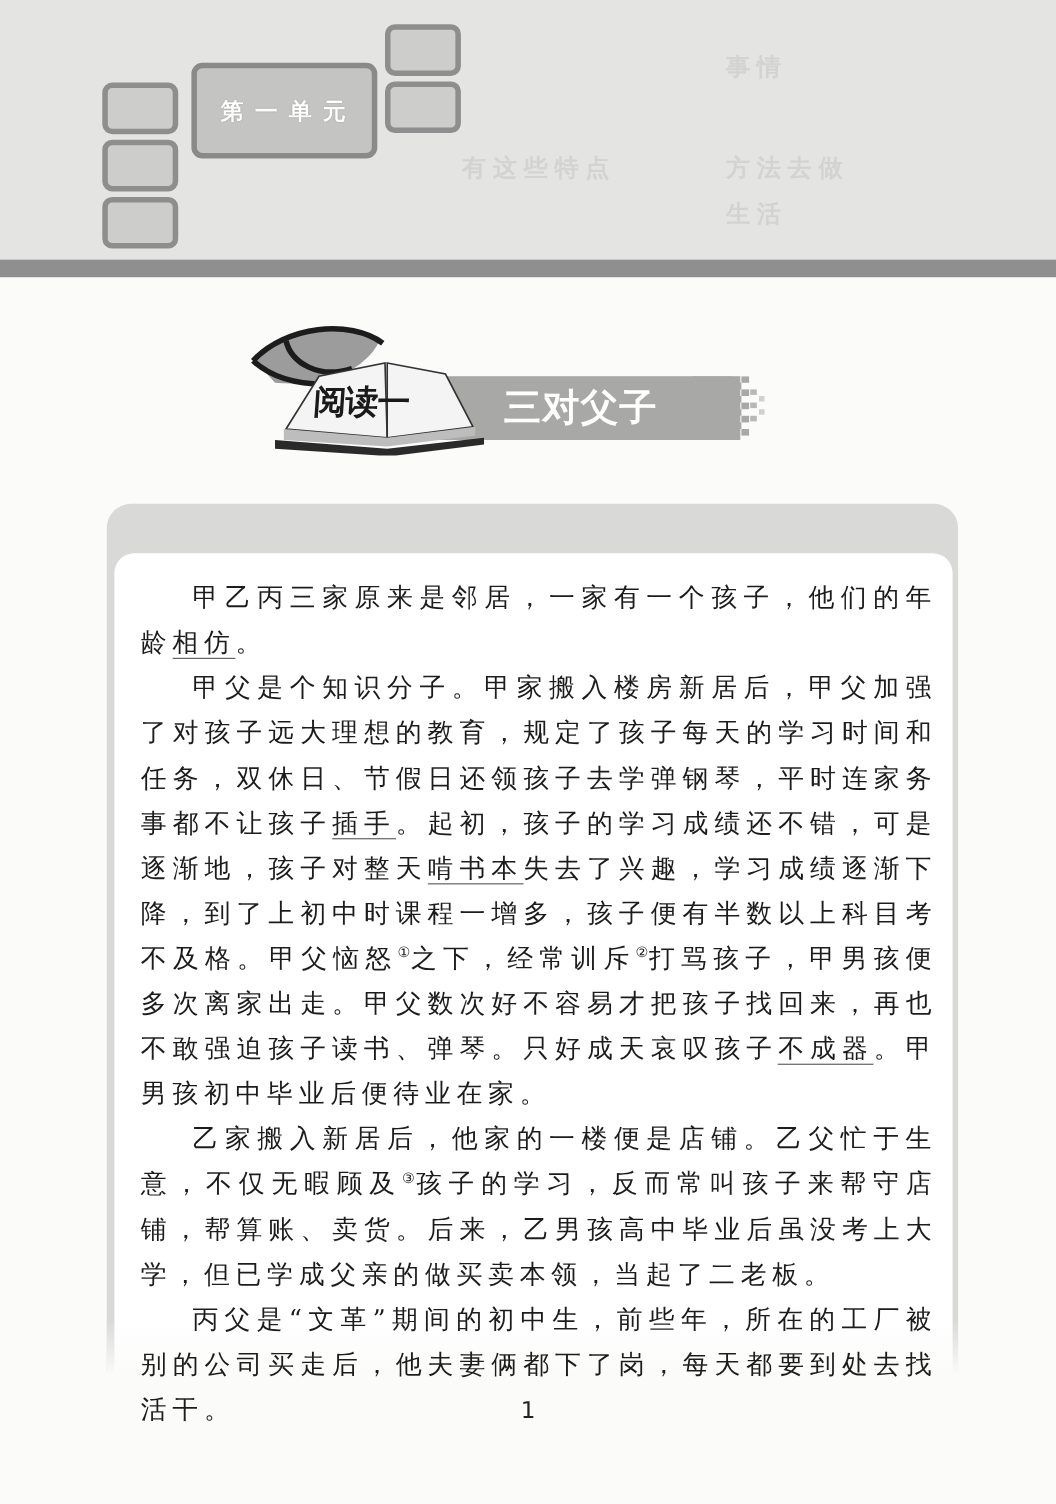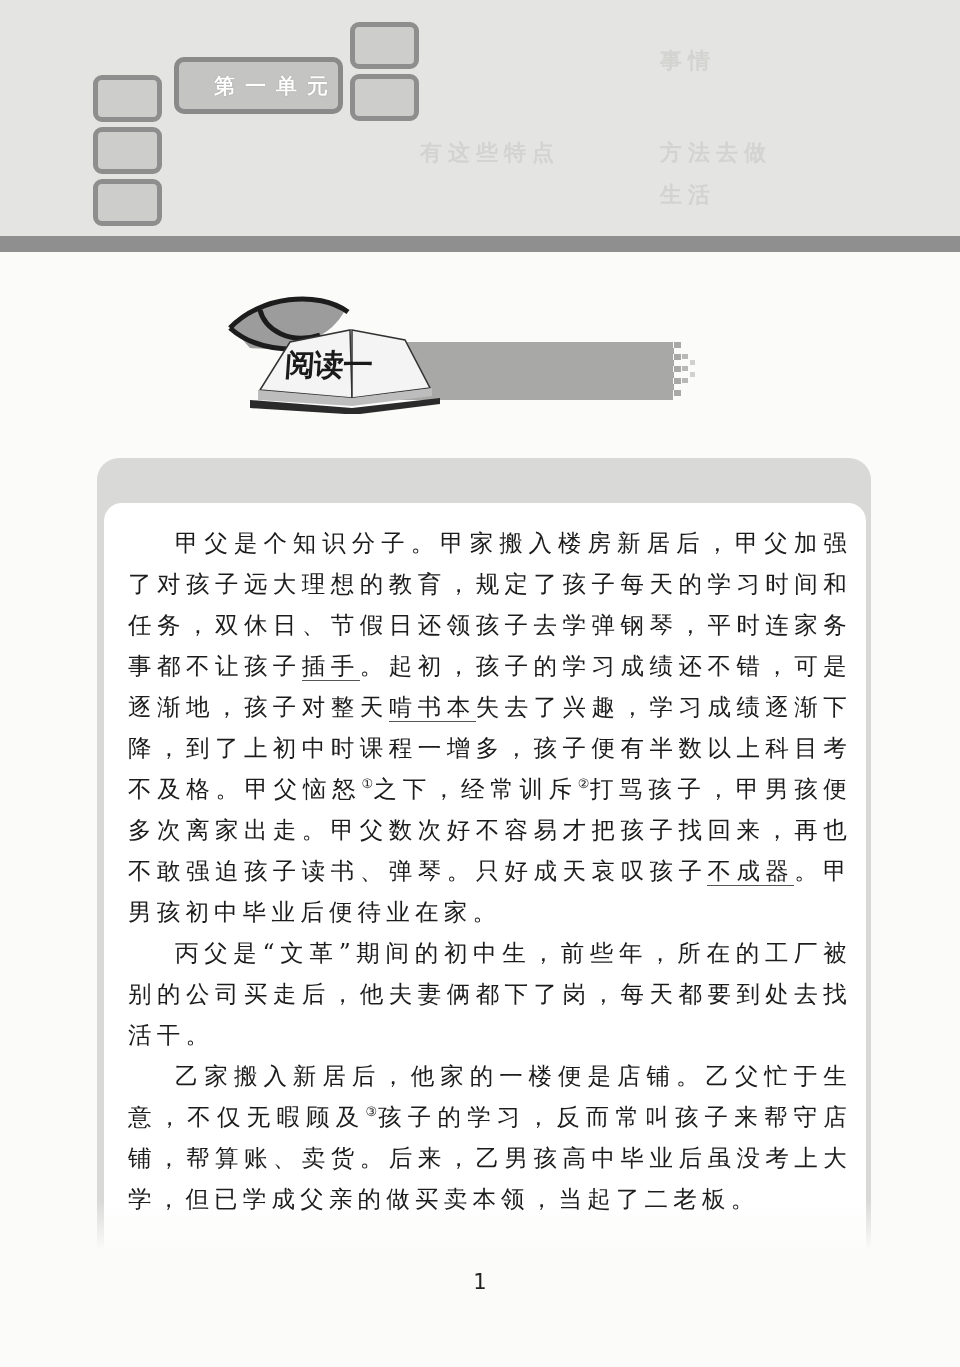--- a/index.html
+++ b/index.html
@@ -21,23 +21,23 @@
     .ghost {
       position: absolute; color: #cfcfcc; font-size: 22px; font-weight: bold;
       letter-spacing: 6px; white-space: nowrap;
       font-family: "DejaVu Sans", sans-serif;
     }
     .tile {
       position: absolute; background: #cdcdcb; border: 5px solid #8e8e8e;
       border-radius: 9px; box-sizing: border-box;
     }
     .unit-box {
-      position: absolute; left: 174px; top: 57px; width: 169px; height: 57px;
+      position: absolute; left: 174px; top: 57px; width: 169px; height: 87px;
       background: #c4c4c2; border: 5px solid #8a8a8a; border-radius: 10px;
-      box-sizing: border-box; display: flex; align-items: center; justify-content: flex-end;
+      box-sizing: border-box; display: flex; align-items: center; justify-content: center;
     }
     .unit-label {
       color: #ffffff; font-size: 21px; font-weight: bold; letter-spacing: 10px;
       font-family: "DejaVu Serif", serif; padding-left: 8px;
       text-shadow: 0 0 1px #777;
     }
     .unit-title {
       position: absolute; left: 350px; top: 164px; width: 270px; text-align: left;
       font-family: "DejaVu Sans", sans-serif; font-weight: bold; font-size: 46px;
       color: #1e1e1e; letter-spacing: 2px;
@@ -141,25 +141,27 @@
     <path d="M10 38 C40 6, 98 0, 128 22" fill="none" stroke="#1c1c1c" stroke-width="5"></path>
     <path d="M10 38 C30 56, 60 62, 95 58" fill="none" stroke="#1c1c1c" stroke-width="5"></path>
     <path d="M40 20 C45 40, 70 55, 100 45" fill="none" stroke="#1c1c1c" stroke-width="5"></path>
 
     <path d="M40 100 L70 52 L130 40 L132 108 Z" fill="#f4f4f4" stroke="#333" stroke-width="1.5"></path>
     <path d="M132 40 L185 50 L210 98 L132 108 Z" fill="#f4f4f4" stroke="#333" stroke-width="1.5"></path>
     <path d="M38 100 L132 108 L212 98 L212 106 L132 116 L38 110 Z" fill="#bdbdbd"></path>
     <path d="M30 110 L132 118 L220 108 L220 114 L140 124 L125 124 L30 118 Z" fill="#2a2a2a"></path>
   </svg>
   <div class="book-label">阅读一</div>
+  <div class="banner-title">三对父子</div>
 </div>
 
 <div class="content-box"></div>
 <div class="content-inner"></div>
 <div class="content-fade"></div>
 
 <div class="article" id="article">
+    <p><span>甲乙丙三家原来是邻居，一家有一个孩子，他们的年龄</span><span class="ul">相仿</span><span>。</span></p>
     <p><span>甲父是个知识分子。甲家搬入楼房新居后，甲父加强了对孩子远大理想的教育，规定了孩子每天的学习时间和任务，双休日、节假日还领孩子去学弹钢琴，平时连家务事都不让孩子</span><span class="ul">插手</span><span>。起初，孩子的学习成绩还不错，可是逐渐地，孩子对整天</span><span class="ul">啃书本</span><span>失去了兴趣，学习成绩逐渐下降，到了上初中时课程一增多，孩子便有半数以上科目考不及格。甲父恼怒</span><sup>①</sup><span>之下，经常训斥</span><sup>②</sup><span>打骂孩子，甲男孩便多次离家出走。甲父数次好不容易才把孩子找回来，再也不敢强迫孩子读书、弹琴。只好成天哀叹孩子</span><span class="ul">不成器</span><span>。甲男孩初中毕业后便待业在家。</span></p>
+    <p><span>乙家搬入新居后，他家的一楼便是店铺。乙父忙于生意，不仅无暇顾及</span><sup>③</sup><span>孩子的学习，反而常叫孩子来帮守店铺，帮算账、卖货。后来，乙男孩高中毕业后虽没考上大学，但已学成父亲的做买卖本领，当起了二老板。</span></p>
     <p><span>丙父是“文革”期间的初中生，前些年，所在的工厂被别的公司买走后，他夫妻俩都下了岗，每天都要到处去找活干。</span></p>
-    <p><span>乙家搬入新居后，他家的一楼便是店铺。乙父忙于生意，不仅无暇顾及</span><sup>③</sup><span>孩子的学习，反而常叫孩子来帮守店铺，帮算账、卖货。后来，乙男孩高中毕业后虽没考上大学，但已学成父亲的做买卖本领，当起了二老板。</span></p>
   </div>
 
 <div class="page-number">1</div>
 
 </body></html>

